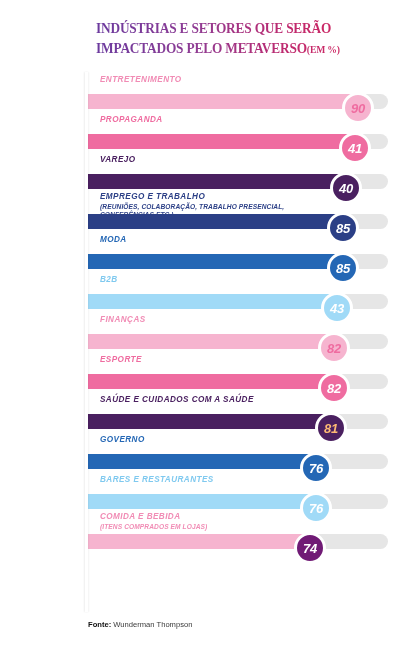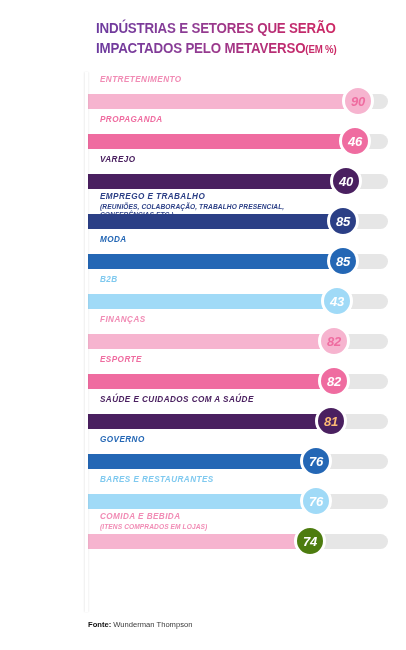--- a/index.html
+++ b/index.html
@@ -5,21 +5,21 @@
   html,body{margin:0;padding:0;}
   body{
     width:406px;height:650px;
     background:#ffffff;
     font-family:"Liberation Sans",sans-serif;
     overflow:hidden;
   }
   .page{position:relative;width:406px;height:650px;}
 
   
-  .title-wrap{position:absolute;left:96px;top:18px;width:300px;}
+  .title-wrap{position:absolute;left:96px;top:18px;width:300px;font-family:Liberation Serif, serif;}
   .title-line{
     font-size:14.5px;font-weight:bold;letter-spacing:-0.2px;
     line-height:20px;text-transform:uppercase;
     font-stretch:condensed;
     transform:scaleX(0.92);transform-origin:left center;
     background:linear-gradient(90deg,#6b3a9e 0%,#8e3c94 35%,#c02a6e 70%,#d5265c 100%);
     -webkit-background-clip:text;background-clip:text;
     color:transparent;-webkit-text-fill-color:transparent;
     white-space:nowrap;
   }
@@ -51,21 +51,21 @@
   .track{
     position:absolute;left:88px;top:22px;height:15px;
     width:300px;background:#e6e6e6;
     border-radius:0 7.5px 7.5px 0;
   }
   .bar{
     position:absolute;left:88px;top:22px;height:15px;
     border-radius:0;
   }
   .bubble{
-    position:absolute;top:13px;
+    position:absolute;top:20px;
     width:32px;height:32px;border-radius:50%;
     box-sizing:border-box;
     border:3px solid #ffffff;
     display:flex;align-items:center;justify-content:center;
     font-size:13px;font-weight:bold;color:#ffffff;
     letter-spacing:-0.3px;
     z-index:4;
   }
 
   
@@ -91,21 +91,21 @@
       <div class="row">
         <div class="row-label" style="color: rgb(241, 140, 181);">ENTRETENIMENTO</div>
         <div class="track" style="background: rgb(230, 230, 230);"></div>
         <div class="bar" style="width: 270px; background: rgb(246, 180, 207);"></div>
         <div class="bubble" style="background: rgb(246, 180, 207); color: rgb(239, 108, 160); left: 342px;">90</div>
       </div>
       <div class="row">
         <div class="row-label" style="color: rgb(239, 108, 160);">PROPAGANDA</div>
         <div class="track" style="background: rgb(230, 230, 230);"></div>
         <div class="bar" style="width: 267px; background: rgb(239, 108, 160);"></div>
-        <div class="bubble" style="background: rgb(239, 108, 160); color: rgb(255, 255, 255); left: 339px;">46</div>
+        <div class="bubble" style="background: rgb(239, 108, 160); color: rgb(255, 255, 255); left: 339px;">41</div>
       </div>
       <div class="row">
         <div class="row-label" style="color: rgb(74, 32, 96);">VAREJO</div>
         <div class="track" style="background: rgb(230, 230, 230);"></div>
         <div class="bar" style="width: 258px; background: rgb(74, 32, 96);"></div>
         <div class="bubble" style="background: rgb(74, 32, 96); color: rgb(255, 255, 255); left: 330px;">40</div>
       </div>
       <div class="row has-sub">
         <div class="row-label" style="color: rgb(43, 63, 134);">EMPREGO E TRABALHO</div>
         <div class="row-sublabel" style="color: rgb(43, 63, 134);">(REUNIÕES, COLABORAÇÃO, TRABALHO PRESENCIAL,
@@ -154,21 +154,21 @@
         <div class="row-label" style="color: rgb(127, 201, 239);">BARES E RESTAURANTES</div>
         <div class="track" style="background: rgb(230, 230, 230);"></div>
         <div class="bar" style="width: 228px; background: rgb(160, 218, 247);"></div>
         <div class="bubble" style="background: rgb(160, 218, 247); color: rgb(255, 255, 255); left: 300px;">76</div>
       </div>
       <div class="row has-sub">
         <div class="row-label" style="color: rgb(241, 140, 181);">COMIDA E BEBIDA</div>
         <div class="row-sublabel" style="color: rgb(241, 140, 181);">(ITENS COMPRADOS EM LOJAS)</div>
         <div class="track" style="background: rgb(230, 230, 230);"></div>
         <div class="bar" style="width: 222px; background: rgb(246, 180, 207);"></div>
-        <div class="bubble" style="background: #4d7c0f; color: rgb(255, 255, 255); left: 294px;">74</div>
+        <div class="bubble" style="background: #701a75; color: rgb(255, 255, 255); left: 294px;">74</div>
       </div>
     </div>
 
   <div class="footer">
     <b>Fonte:</b>
     <span>Wunderman Thompson</span>
   </div>
 
 </div>
 

